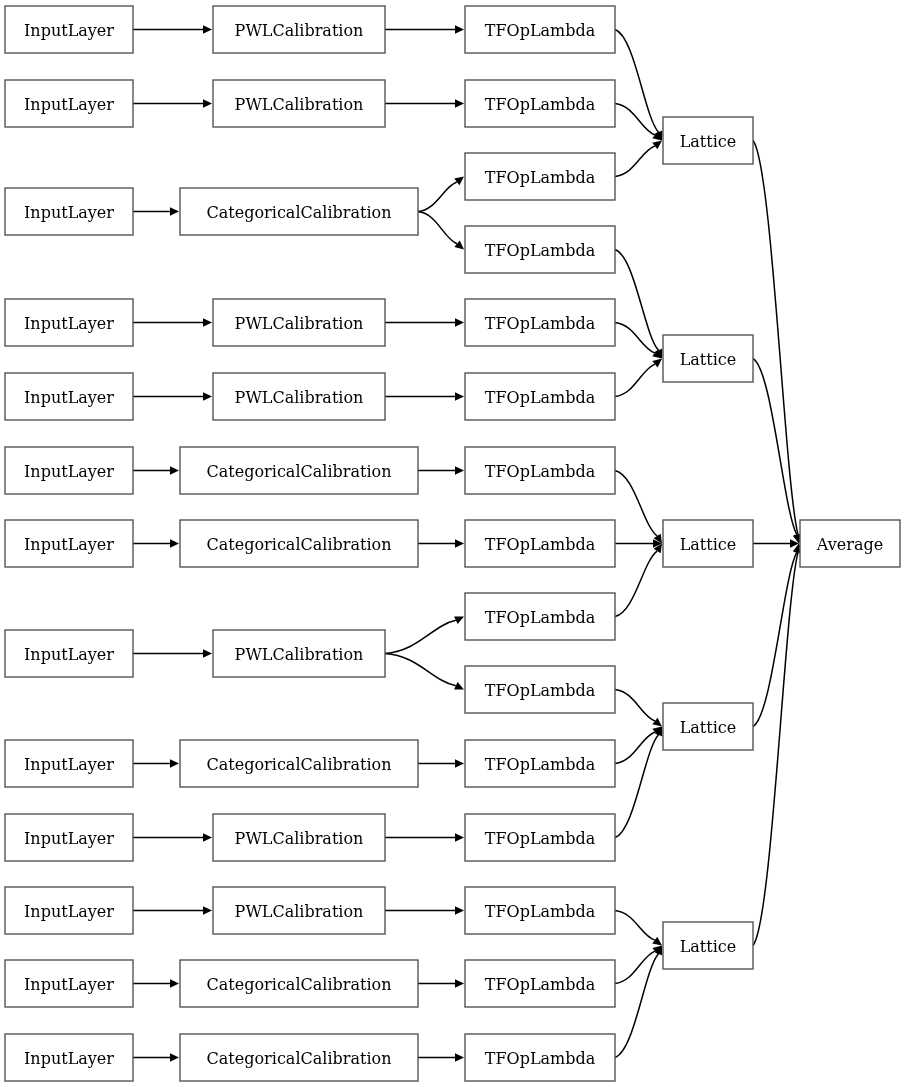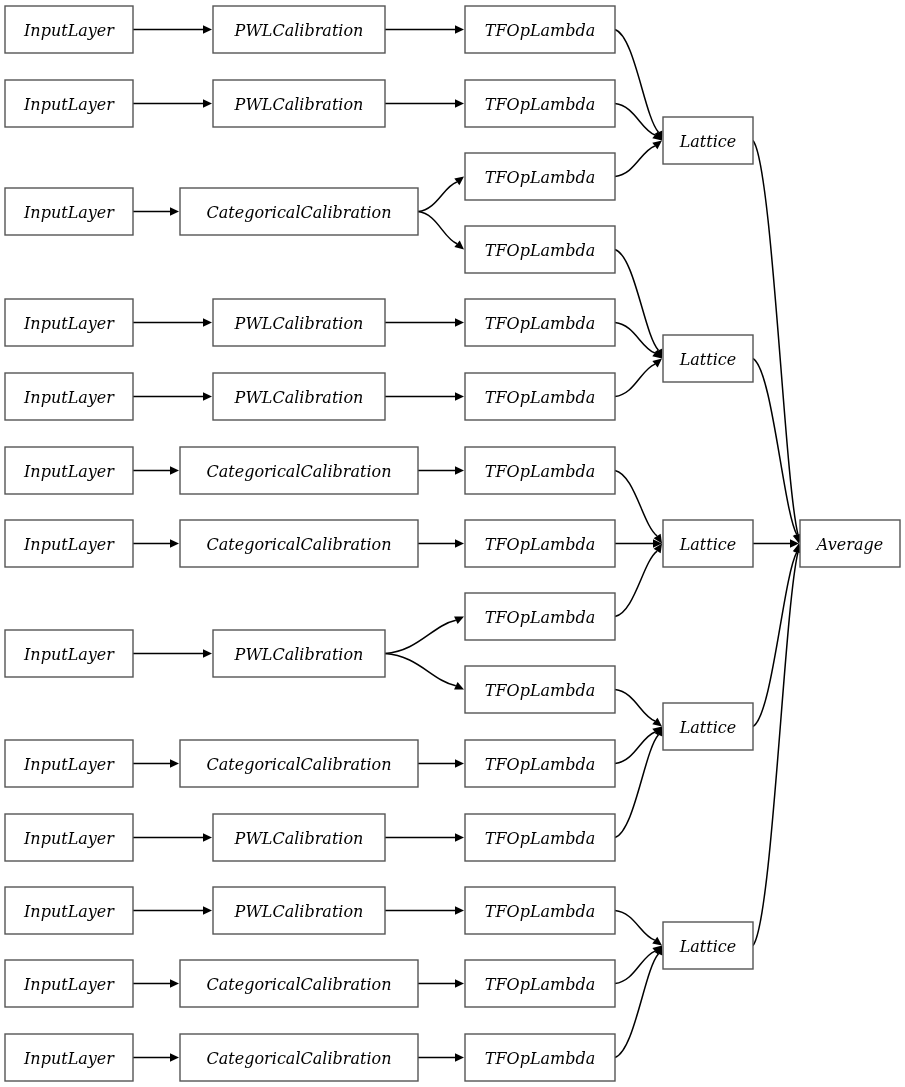--- a/index.html
+++ b/index.html
@@ -7,21 +7,20 @@
     padding: 0;
     background: #ffffff;
   }
   #canvas {
     position: relative;
     width: 905px;
     height: 1087px;
     background: #ffffff;
     overflow: hidden;
     font-family: "DejaVu Serif", "Liberation Serif", serif;
-    font-style: italic;
   }
   #graph-svg {
     position: absolute;
     left: 0;
     top: 0;
     width: 905px;
     height: 1087px;
   }
   .node-rect {
     fill: #ffffff;

